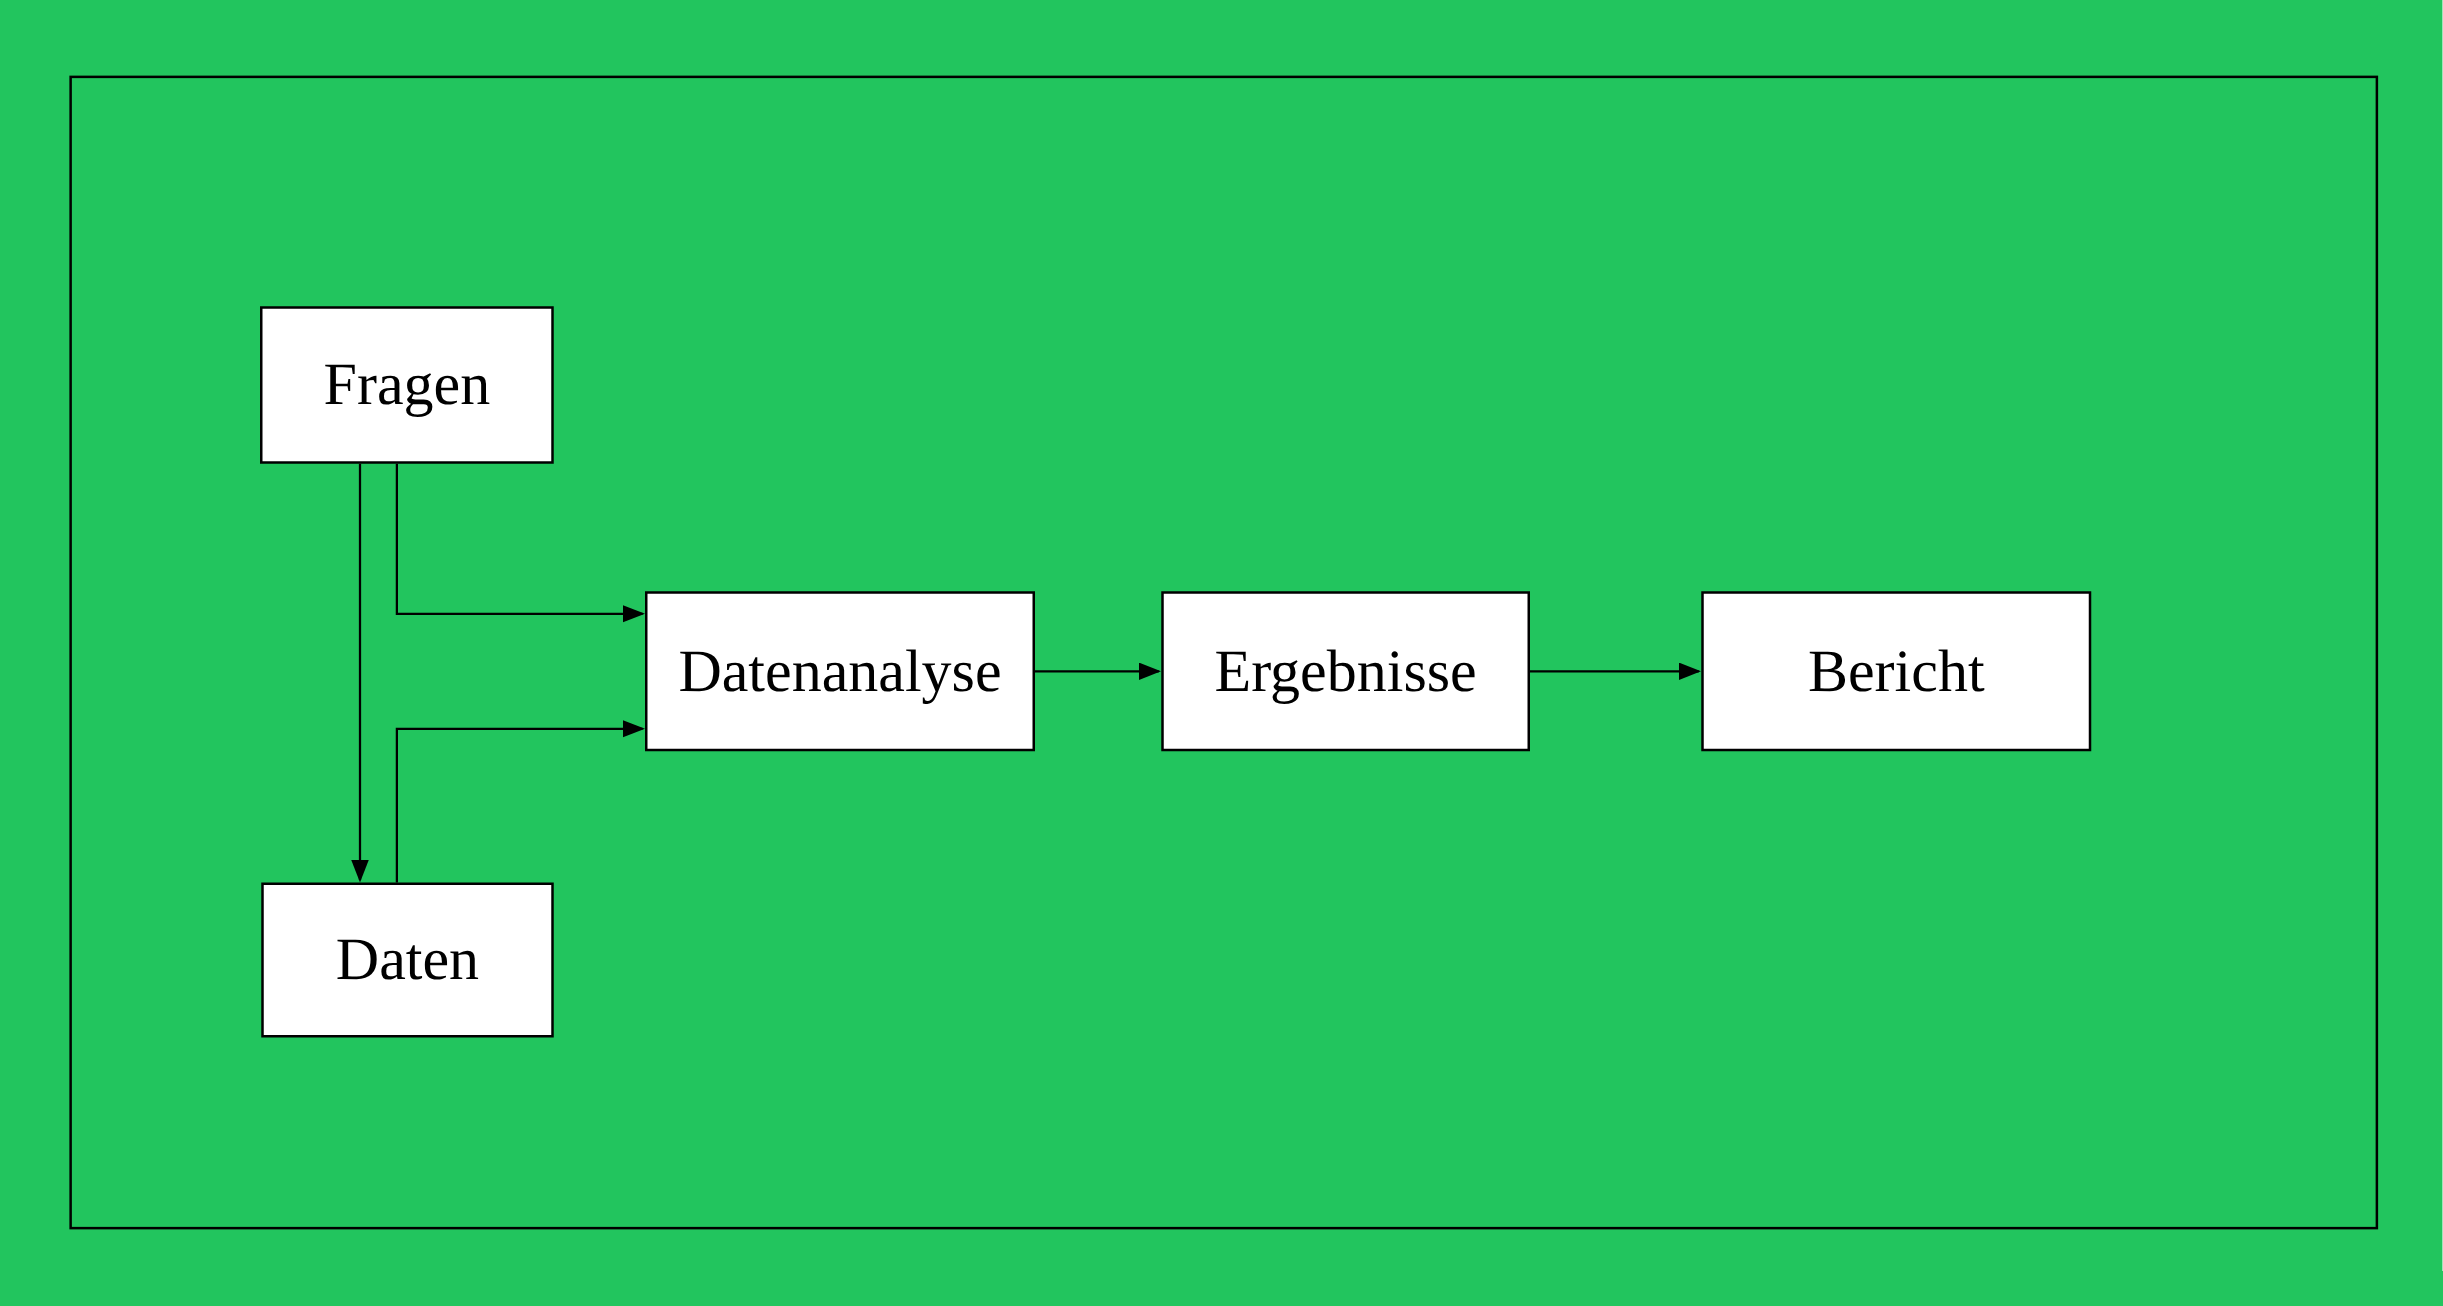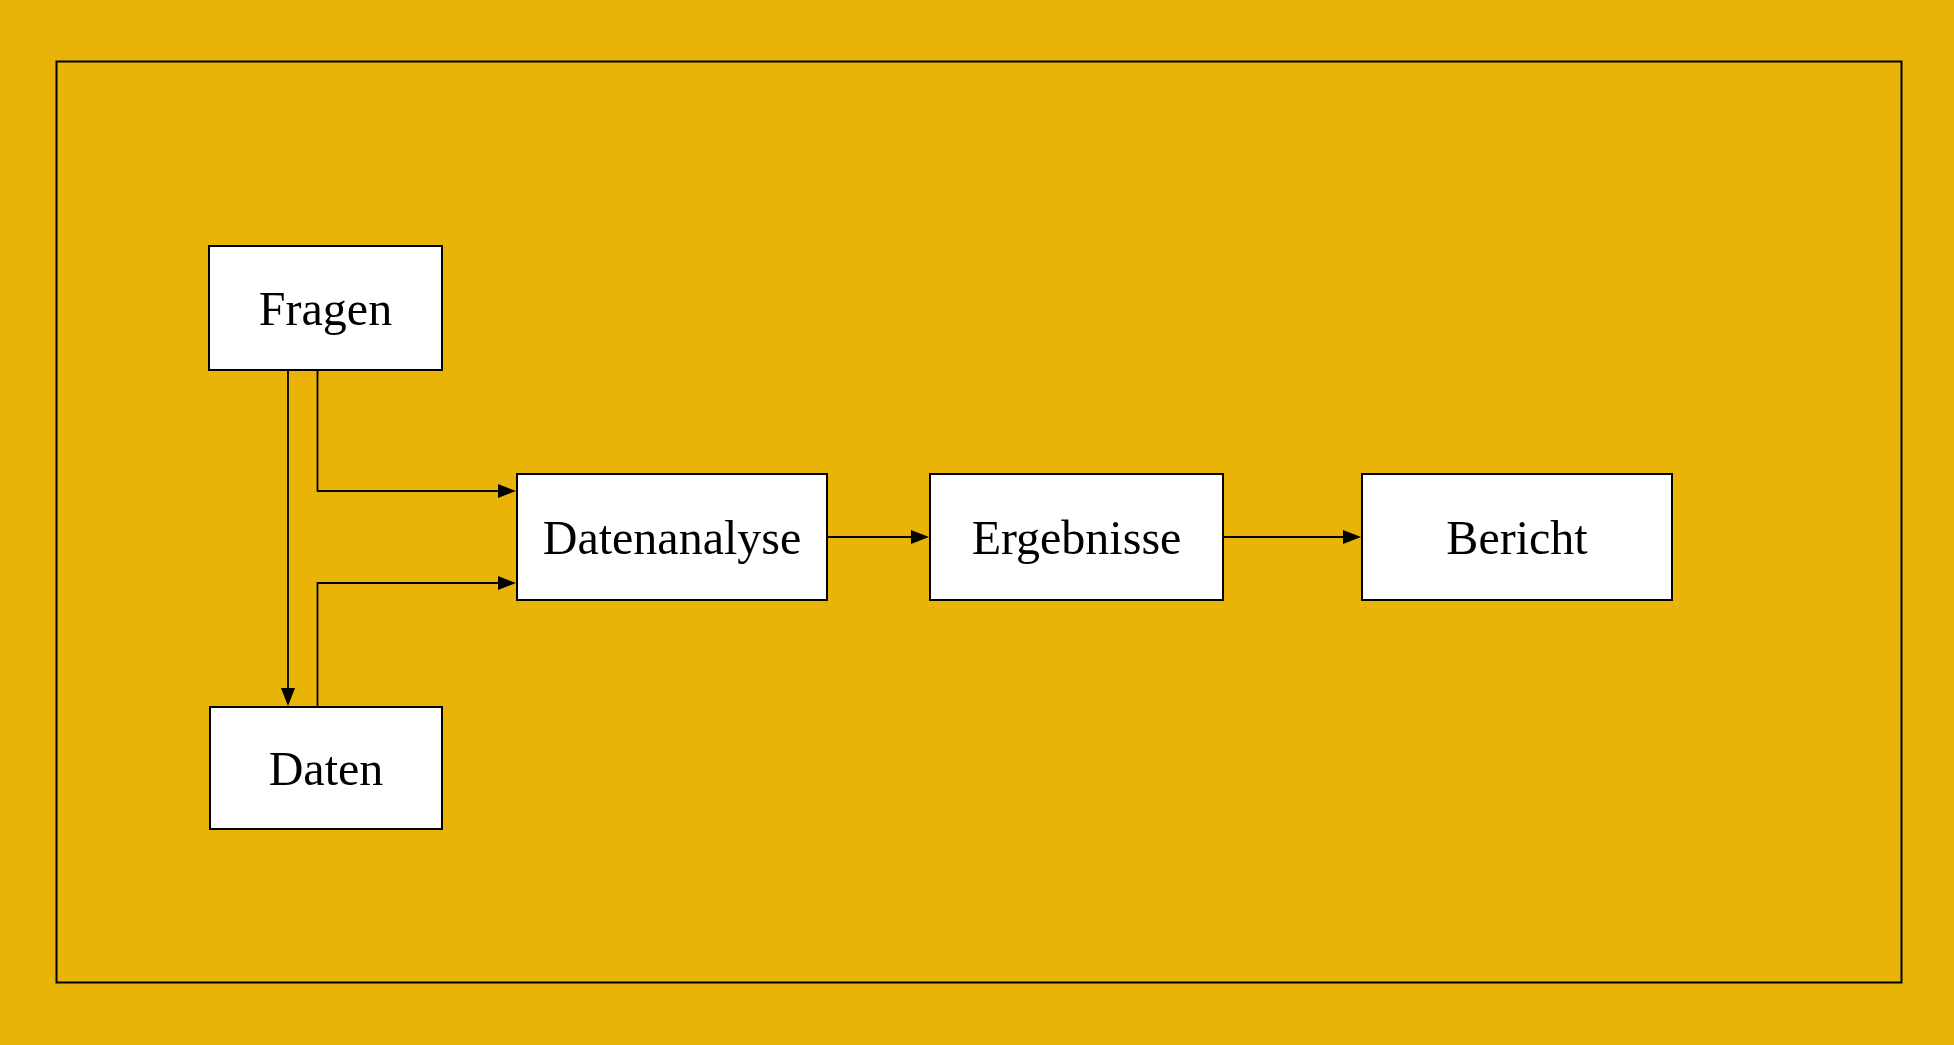--- a/index.html
+++ b/index.html
@@ -7,21 +7,21 @@
     padding: 0;
     background: #ffffff;
     width: 1954px;
     height: 1045px;
     overflow: hidden;
   }
   .stage {
     position: relative;
     width: 1954px;
     height: 1045px;
-    background: #eab308;
+    background: #22c55e;
   }
   svg {
     display: block;
   }
   .node-label {
     font-family: "Liberation Serif", "DejaVu Serif", serif;
     font-size: 48px;
     fill: #000000;
   }
 </style>

